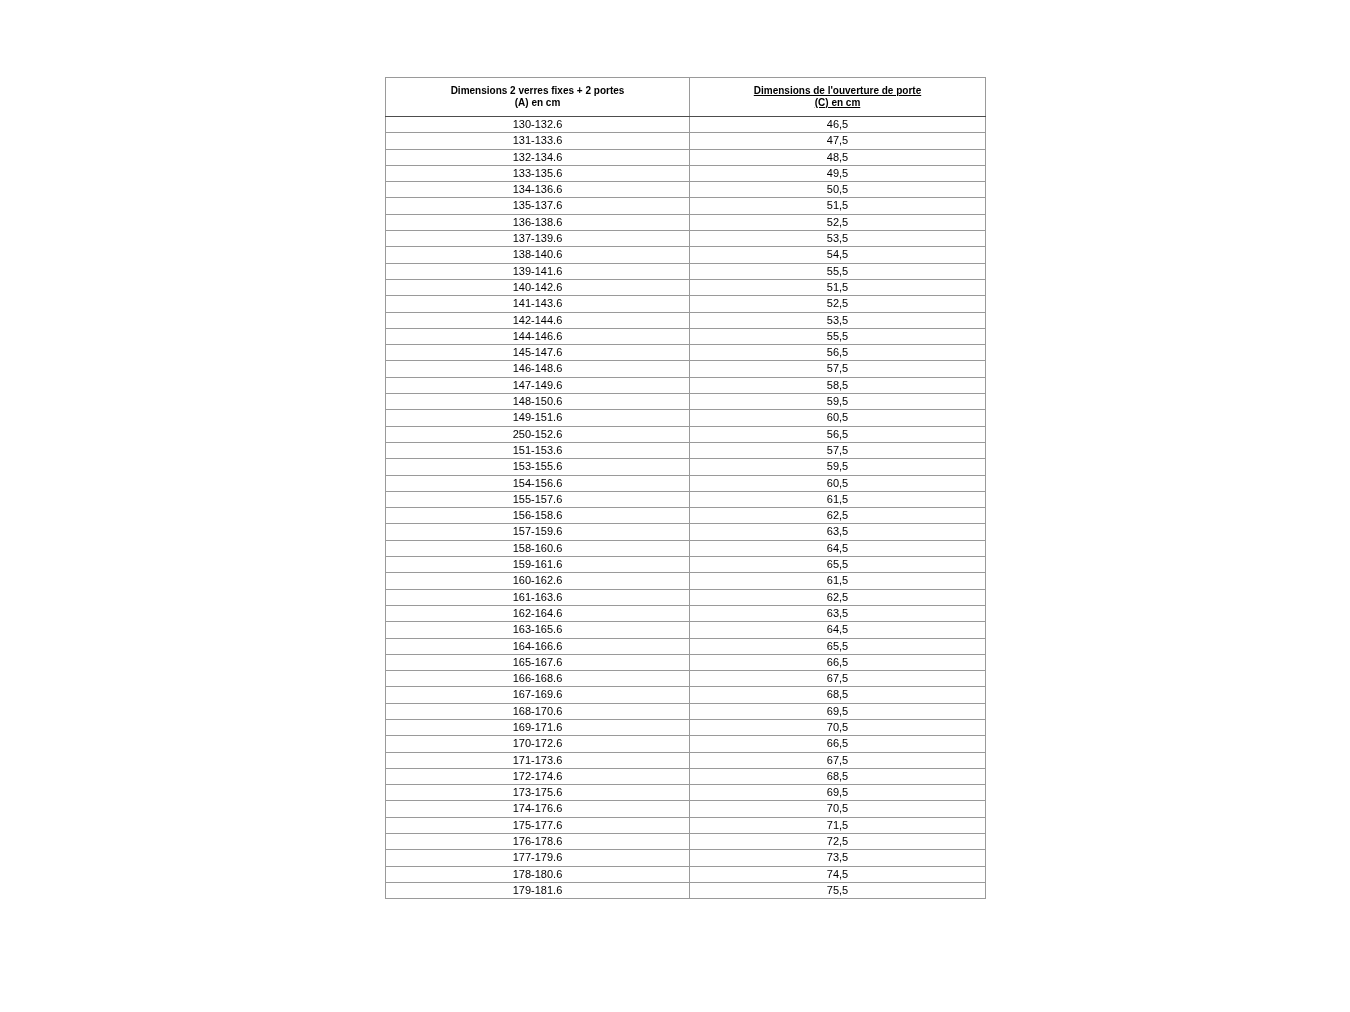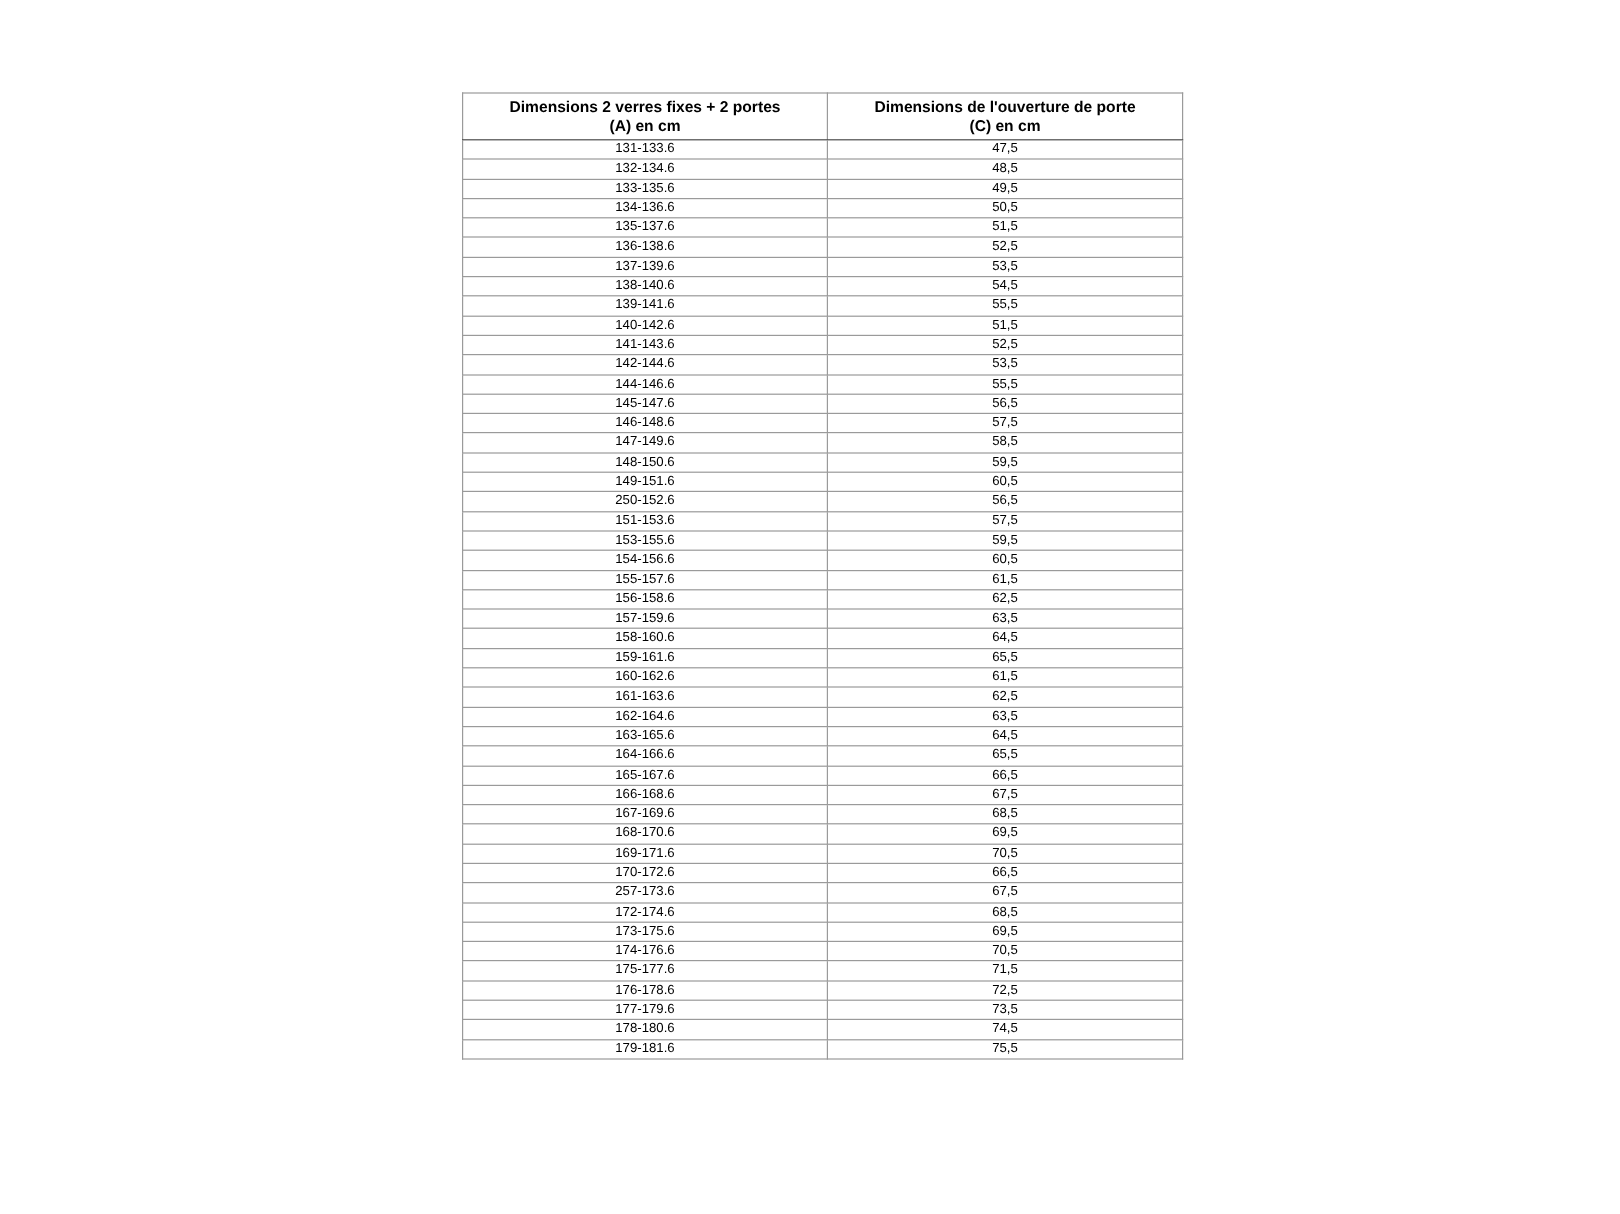--- a/index.html
+++ b/index.html
@@ -27,28 +27,29 @@
   th, td {
     border: 1px solid #9a9a9a;
     text-align: center;
     vertical-align: middle;
     overflow: hidden;
     white-space: nowrap;
   }
   th {
     width: 291px;
     height: 38px;
-    font-size: 13px;
+    font-size: 10px;
     font-weight: bold;
     padding: 0 6px;
     border-bottom: 1px solid #4d4d4d;
     line-height: 1.25;
   }
   th.col-c {
     width: 283px;
+    text-decoration: underline;
   }
   td {
     height: 15.3px;
     line-height: 15.3px;
     font-size: 11px;
     padding: 0;
     font-weight: normal;
   }
 </style>
 </head>
@@ -63,20 +64,24 @@
           <div>(A) en cm</div>
         </th>
         <th class="col-c">
           <div>Dimensions de l'ouverture de porte</div>
           <div>(C) en cm</div>
         </th>
       </tr>
     </thead>
     <tbody>
         <tr>
+          <td>130-132.6</td>
+          <td>46,5</td>
+        </tr>
+        <tr>
           <td>131-133.6</td>
           <td>47,5</td>
         </tr>
         <tr>
           <td>132-134.6</td>
           <td>48,5</td>
         </tr>
         <tr>
           <td>133-135.6</td>
           <td>49,5</td>
@@ -215,21 +220,21 @@
         </tr>
         <tr>
           <td>169-171.6</td>
           <td>70,5</td>
         </tr>
         <tr>
           <td>170-172.6</td>
           <td>66,5</td>
         </tr>
         <tr>
-          <td>257-173.6</td>
+          <td>171-173.6</td>
           <td>67,5</td>
         </tr>
         <tr>
           <td>172-174.6</td>
           <td>68,5</td>
         </tr>
         <tr>
           <td>173-175.6</td>
           <td>69,5</td>
         </tr>

